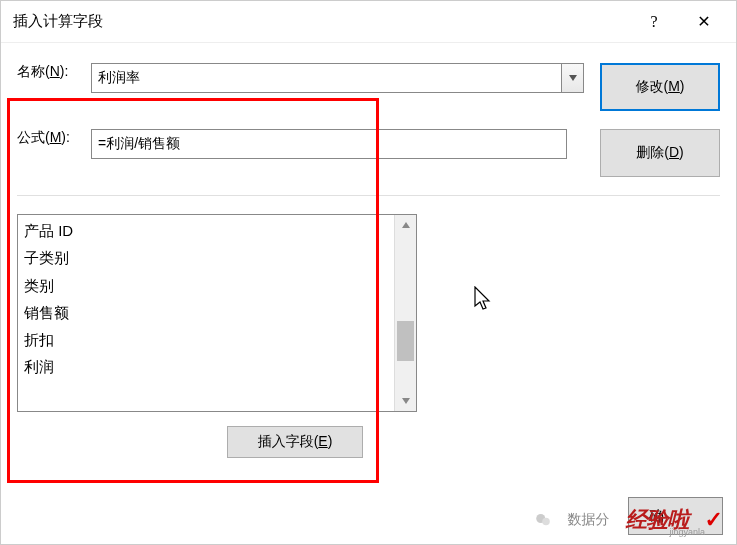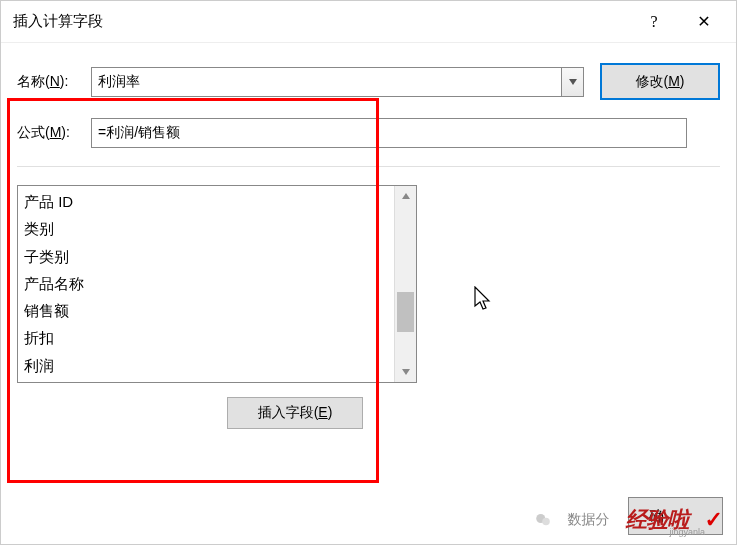--- a/index.html
+++ b/index.html
@@ -45,21 +45,20 @@
       text-align: center;
       font-size: 16px;
       cursor: pointer;
       margin-left: 10px;
     }
     .content {
       padding: 20px 16px 10px 16px;
     }
     .row {
       display: flex;
-      align-items: center;
       margin-bottom: 18px;
     }
     .label {
       width: 74px;
       font-size: 14px;
     }
     .underline {
       text-decoration: underline;
     }
     .name-combo {
@@ -96,21 +95,21 @@
       height: 30px;
       border: 1px solid #888;
       padding: 0 6px;
       font-size: 14px;
       font-family: inherit;
       outline: none;
       margin-right: 33px;
     }
     .btn {
       width: 120px;
-      height: 37px;
+      height: 48px;
       background: #e1e1e1;
       border: 1px solid #adadad;
       font-size: 14px;
       font-family: inherit;
       cursor: pointer;
     }
     .btn-primary {
       border: 2px solid #0078d7;
     }
     .red-box {
@@ -283,31 +282,33 @@
       <button class="btn btn-primary">
         <span>修改(</span><span class="underline">M</span><span>)</span>
       </button>
     </div>
 
     <div class="row">
       <div class="label">
         <span>公式(</span><span class="underline">M</span><span>):</span>
       </div>
       <input class="formula-input" type="text" value="=利润/销售额" style="">
+      <button class="btn">
+        <span>删除(</span><span class="underline">D</span><span>)</span>
+      </button>
     </div>
 
     <div class="separator"></div>
 
     <div class="fields-section">
       <div class="fields-listbox">
         <div class="fields-list">
           <div>产品 ID</div>
+          <div>子类别</div>
           <div>类别</div>
-          <div>子类别</div>
-          <div>产品名称</div>
           <div>销售额</div>
           <div>折扣</div>
           <div>利润</div>
         </div>
         <div class="scrollbar">
           <div class="scroll-arrow">
             <svg width="8" height="6" viewBox="0 0 8 6">
                 <path d="M0 6 L8 6 L4 0 Z" fill="#888"></path>
               </svg>
           </div>

